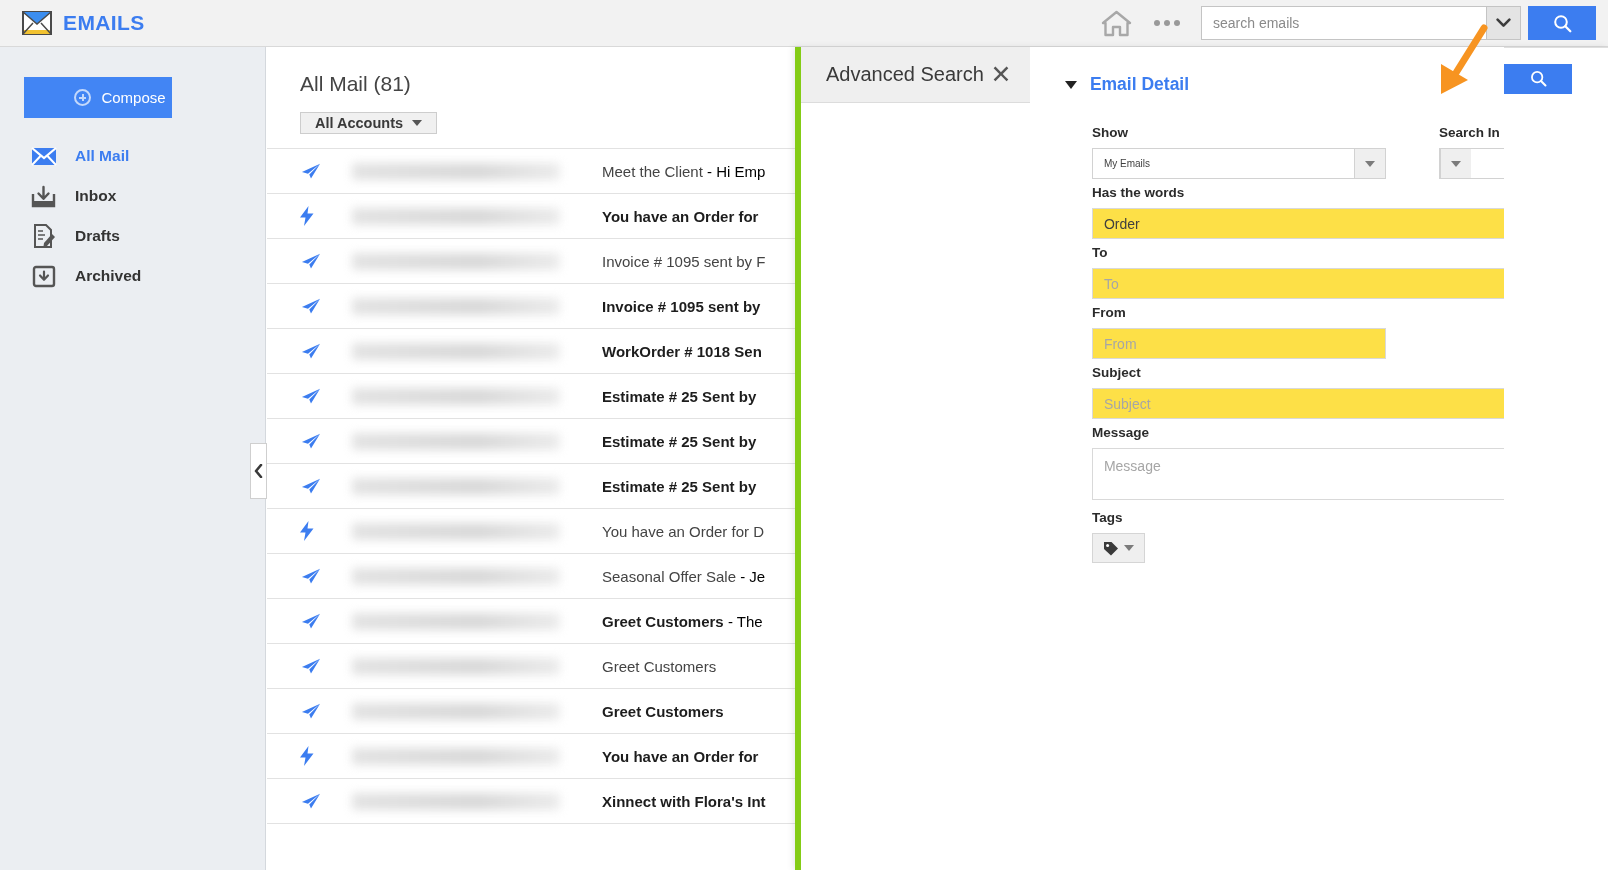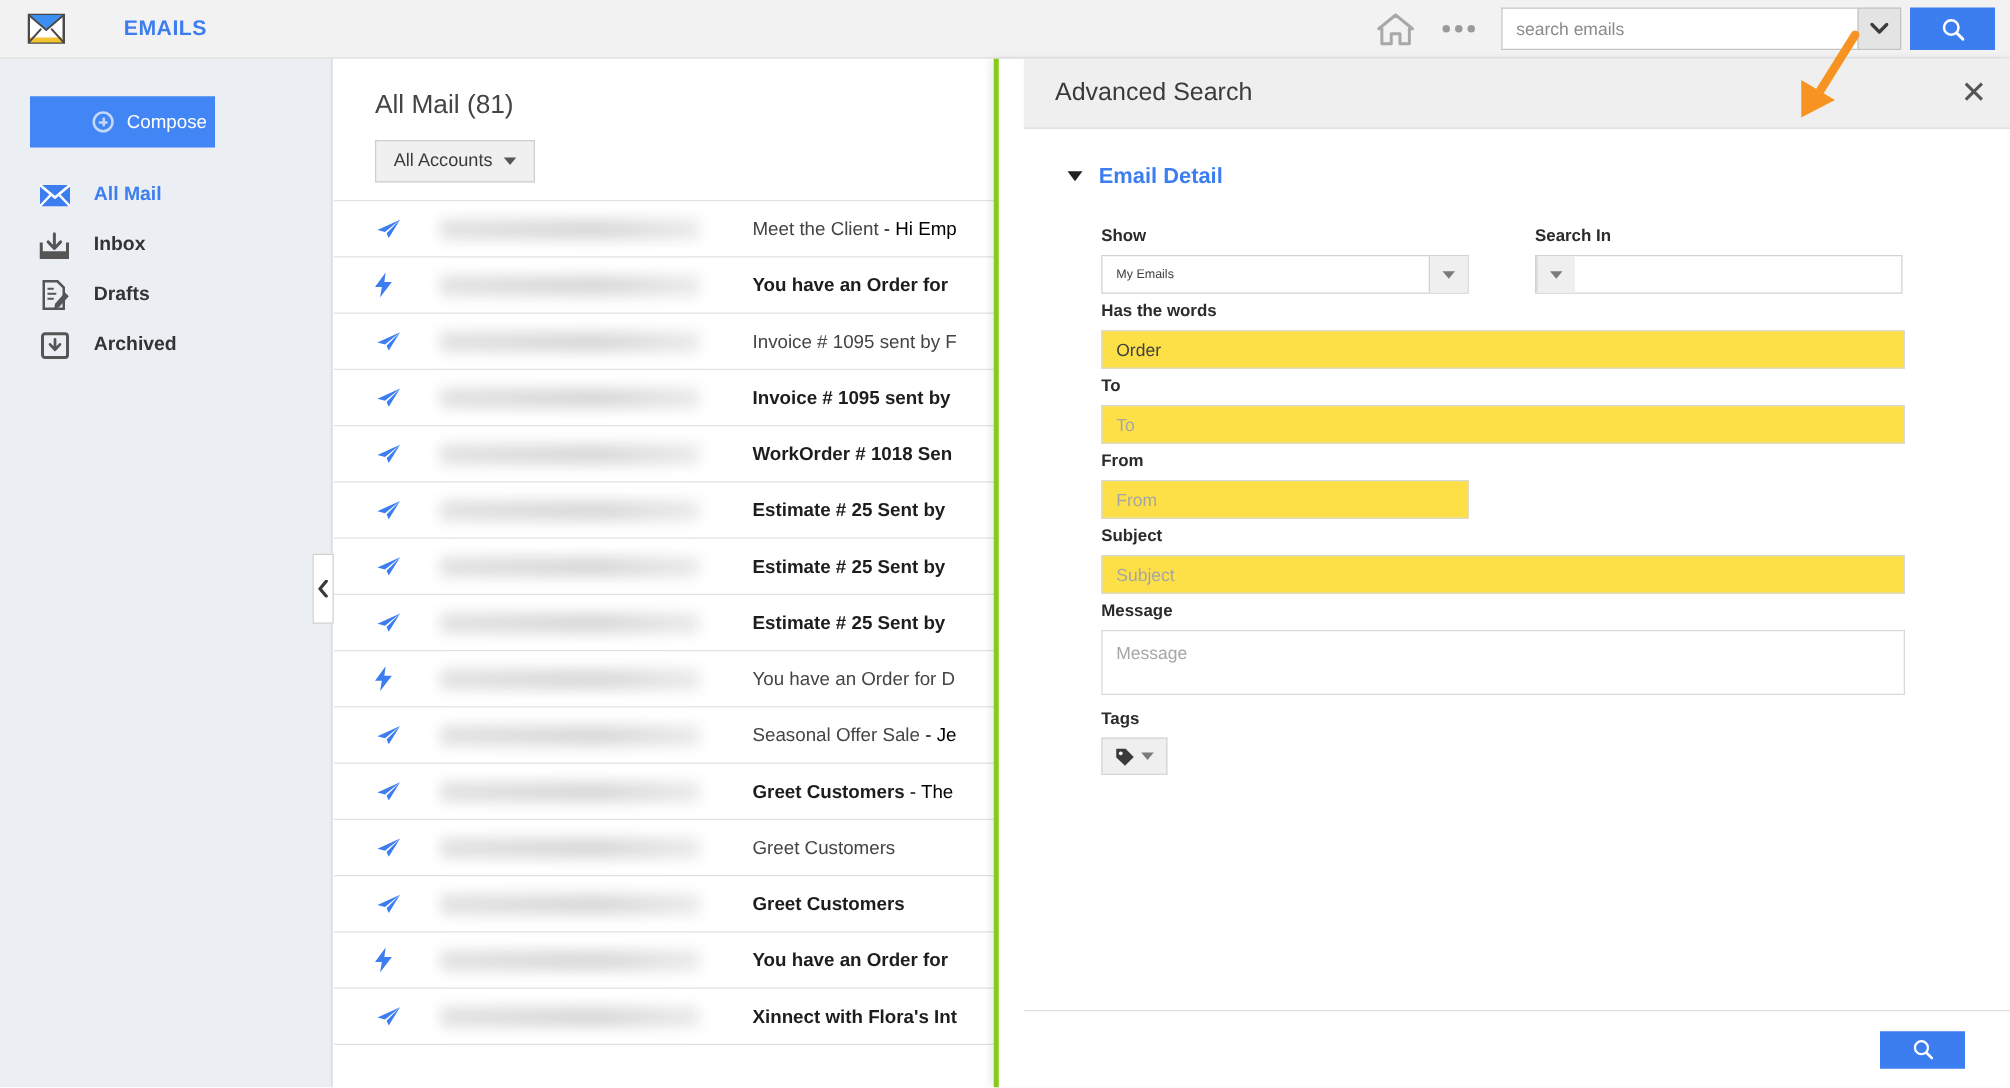--- a/index.html
+++ b/index.html
@@ -15,21 +15,21 @@
   .topbar {
     position: absolute; top: 0; left: 0;
     width: 1608px; height: 47px;
     background: #f2f2f2;
     border-bottom: 1px solid #d9d9d9;
     display: flex; align-items: center;
   }
   .brand { display: flex; align-items: center; gap: 11px; margin-left: 22px; }
   .brand-icon { width: 30px; height: 26px; position: relative; }
   .brand-text {
-    color: #3c7df0; font-size: 17px; font-weight: bold; letter-spacing: .4px; margin-left: 36px;
+    color: #3c7df0; font-size: 21px; font-weight: bold; letter-spacing: .4px;
   }
   .top-right {
     margin-left: auto; display: flex; align-items: center; gap: 0;
     padding-right: 12px;
   }
   .home-icon { width: 46px; height: 34px; display: flex; align-items: center; justify-content: center; }
   .dots-btn {
     width: 56px; height: 34px; display: flex; align-items: center;
     justify-content: center; gap: 4px;
   }
@@ -100,24 +100,24 @@
   
   .listpane {
     position: absolute; top: 47px; left: 267px;
     width: 1341px; height: 823px; background: #fff;
     overflow: hidden;
   }
   .list-title {
     font-size: 21px; color: #444; margin: 25px 0 0 33px; font-weight: normal;
   }
   .accounts-btn {
-    margin: 16px 0 0 33px; height: 34px; padding: 0 14px;
+    margin: 16px 0 0 33px; height: 22px; padding: 0 14px;
     background: #f0f0f0; border: 1px solid #cdcdcd; cursor: pointer;
     display: inline-flex; align-items: center; gap: 9px;
-    font-size: 14.5px; color: #3a3a3a; font-weight: normal;
+    font-size: 14.5px; color: #3a3a3a; font-weight: bold;
     font-family: "Liberation Sans", sans-serif;
   }
   .caret-dn {
     width: 0; height: 0; border-left: 5px solid transparent;
     border-right: 5px solid transparent; border-top: 6px solid #555;
   }
   .mail-table { margin-top: 14px; border-top: 1px solid #e2e2e2; }
   .mail-row {
     height: 45px; display: flex; align-items: center;
     border-bottom: 1px solid #e2e2e2; cursor: pointer;
@@ -133,23 +133,23 @@
     flex: 1; font-size: 15px; color: #444;
     white-space: nowrap; overflow: hidden; padding-left: 42px;
   }
   .mail-row.unread .mail-subj { font-weight: bold; color: #1d1d1d; }
   .mail-prev { color: #000000; font-weight: normal; }
 
   
   .as-panel {
     position: absolute; top: 47px; left: 795px;
     width: 813px; height: 823px;
-    background: #fff; border-left: 4px solid #84cc16;
+    background: #fff; border-left: 6px solid #84cc16;
     box-shadow: -2px 0 7px rgba(0,0,0,.09);
-    display: flex; flex-direction: column; z-index: 10; padding-left: 20px;
+    display: flex; flex-direction: row; z-index: 10;
   }
   .as-head {
     height: 56px; flex: none; background: #efefef;
     border-bottom: 1px solid #dcdcdc;
     display: flex; align-items: center; padding: 0 0 0 25px;
   }
   .as-title { font-size: 20px; color: #3a3a3a; }
   .as-close {
     margin-left: auto; margin-right: 12px; width: 34px; height: 34px;
     display: flex; align-items: center; justify-content: center;

